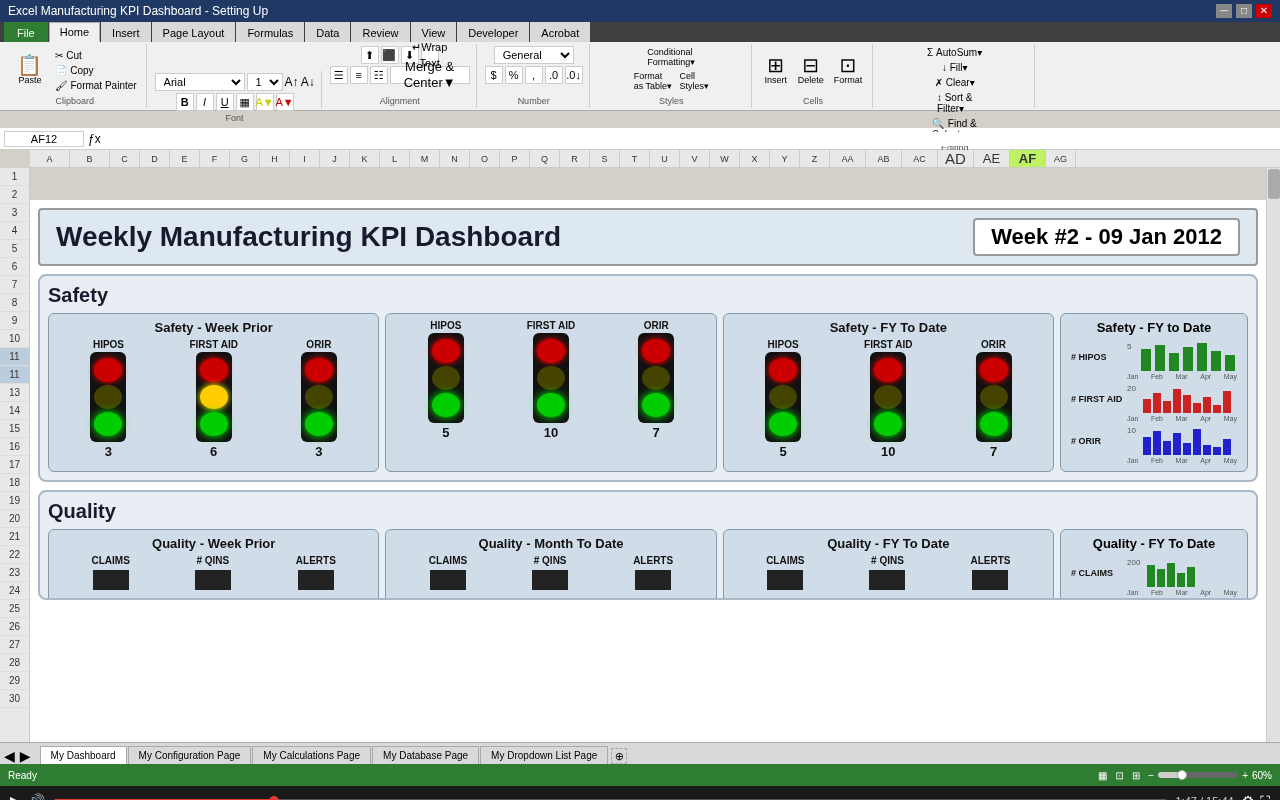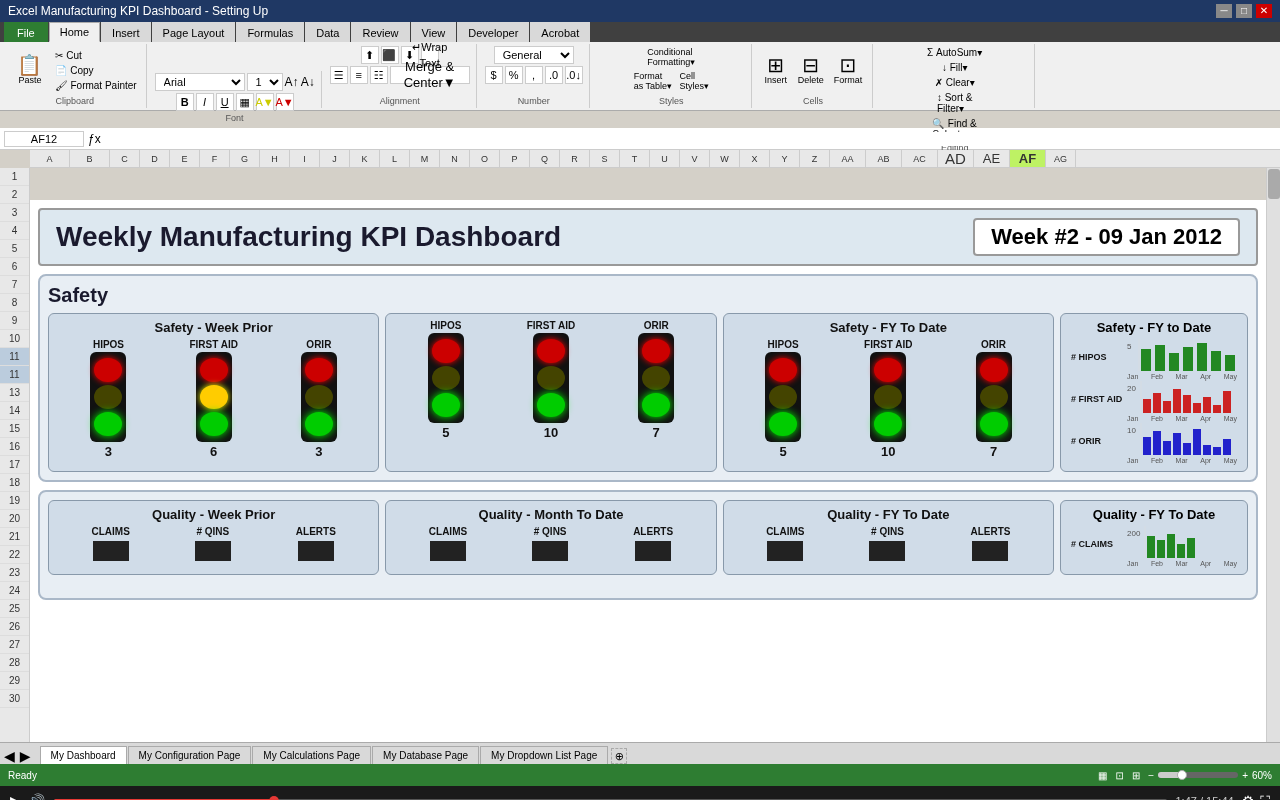--- a/index.html
+++ b/index.html
@@ -878,20 +878,21 @@
                       <span>Apr</span>
                       <span>May</span>
                   </div>
                 </div>
               </div>
             </div>
           </div>
         </div>
 
         <div class="section" style="height:110px;overflow:hidden;">
+          <div class="section-title">Quality</div>
           <div class="kpi-panels">
 
             <div class="kpi-panel">
               <div class="kpi-panel-title">Quality  - Week Prior</div>
               <div class="kpi-cols">
                 <div class="kpi-col">
                   <div class="kpi-col-label">CLAIMS</div>
                   <div style="width:36px;height:20px;background:#222;margin:2px 0;"></div>
                 </div>
                 <div class="kpi-col">

